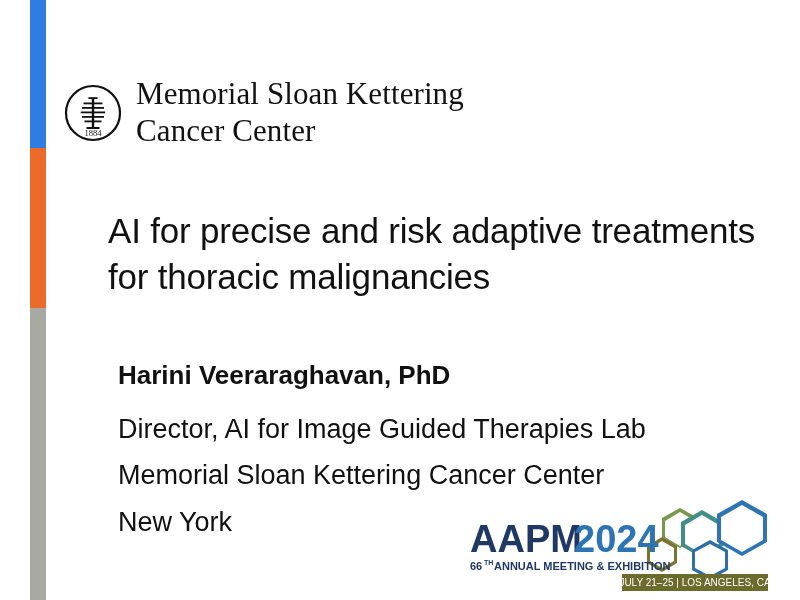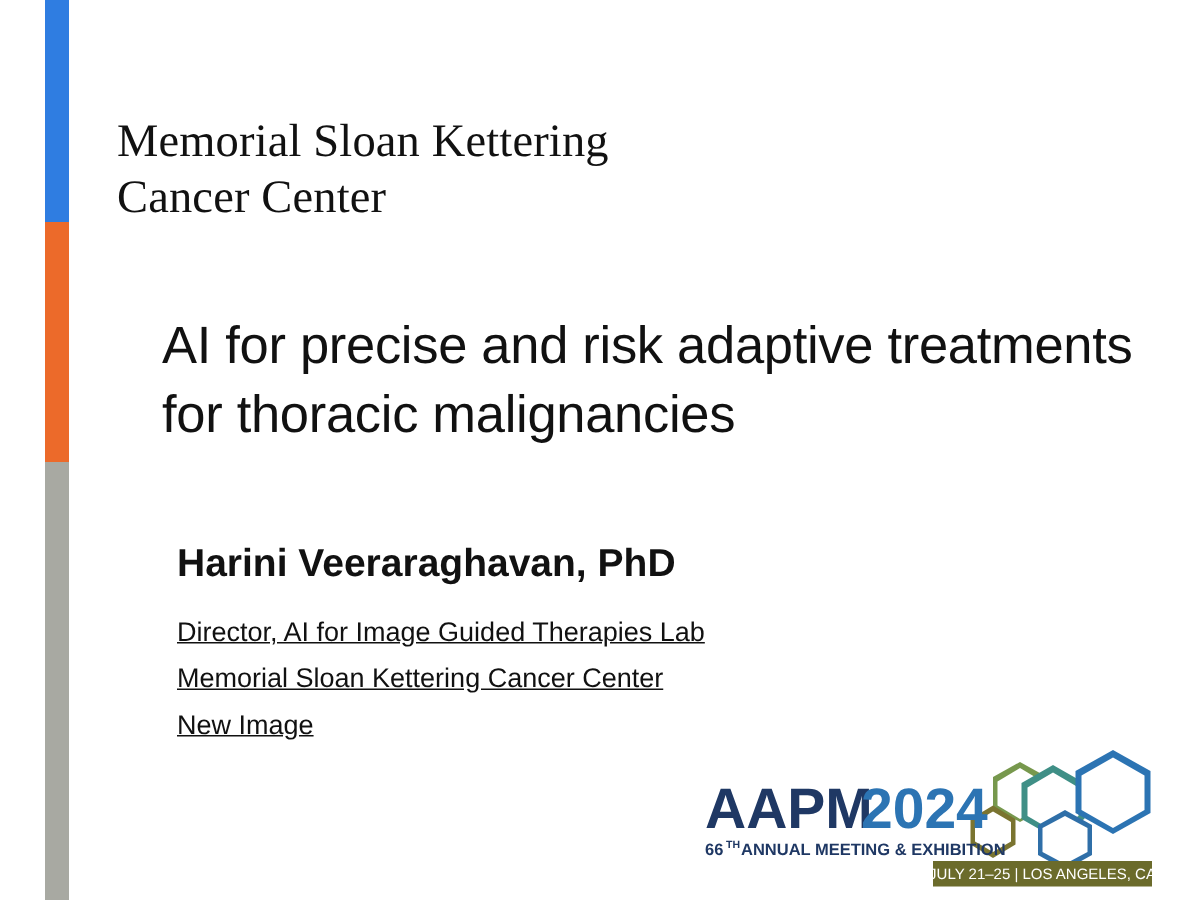--- a/index.html
+++ b/index.html
@@ -80,24 +80,23 @@
     left: 118px;
     top: 360px;
     font-size: 26px;
     font-weight: bold;
     color: #111111;
   }
   .author-lines {
     position: absolute;
     left: 118px;
     top: 406px;
-    font-size: 18px;
+    font-size: 27px;
     color: #111111;
     line-height: 1.72;
-    text-decoration: underline;
   }
   .author-lines div { white-space: nowrap; }
 
   
   .aapm {
     position: absolute;
     right: 24px;
     bottom: 6px;
     width: 310px;
     height: 94px;
@@ -109,31 +108,49 @@
 
 <div class="slide">
 
   <div class="side-bar">
     <div class="side-seg side-seg-blue" style="background:#2f7de1"></div>
     <div class="side-seg side-seg-orange" style="background:#ec6a2a"></div>
     <div class="side-seg side-seg-gray" style="background:#a8a9a2"></div>
   </div>
 
   <div class="logo-lockup">
+    <div class="logo-mark">
+      <svg width="58" height="58" viewBox="0 0 58 58" xmlns="http://www.w3.org/2000/svg">
+        <circle cx="29" cy="29" r="27" fill="#ffffff" stroke="#111111" stroke-width="2.2"></circle>
+
+        <rect x="27.8" y="14" width="2.4" height="30" fill="#111111"></rect>
+
+        <rect x="19.5" y="18.5" width="19" height="1.8" fill="#111111"></rect>
+        <rect x="18.0" y="23.0" width="22" height="1.8" fill="#111111"></rect>
+        <rect x="16.8" y="27.5" width="24.4" height="1.8" fill="#111111"></rect>
+        <rect x="18.0" y="32.0" width="22" height="1.8" fill="#111111"></rect>
+        <rect x="20.5" y="36.5" width="17" height="1.8" fill="#111111"></rect>
+
+        <rect x="24.5" y="13.2" width="9" height="1.8" fill="#111111"></rect>
+
+        <rect x="22.5" y="43.0" width="13" height="2" fill="#111111"></rect>
+        <text x="29" y="52.4" font-family="Liberation Serif, serif" font-size="8.6" text-anchor="middle" fill="#111111">1884</text>
+      </svg>
+    </div>
     <div class="logo-text">Memorial Sloan Kettering
 Cancer Center</div>
   </div>
 
   <div class="title">AI for precise and risk adaptive treatments for thoracic malignancies</div>
 
   <div class="author-name">Harini Veeraraghavan, PhD</div>
   <div class="author-lines">
     <div>Director, AI for Image Guided Therapies Lab</div>
     <div>Memorial Sloan Kettering Cancer Center</div>
-    <div>New Image</div>
+    <div>New York</div>
   </div>
 
   <div class="aapm">
     <svg width="310" height="94" viewBox="0 0 310 94" xmlns="http://www.w3.org/2000/svg">
 
       <g>
         <polygon points="196,18 214,8 232,18 232,38 214,48 196,38" fill="#6b8f3e" opacity="0.92"></polygon>
         <polygon points="199,21 214,12 229,21 229,37 214,46 199,37" fill="#ffffff"></polygon>
         <polygon points="181,46 196,37 211,46 211,63 196,72 181,63" fill="#7a7430"></polygon>
         <polygon points="184,48 196,41 208,48 208,61 196,68 184,61" fill="#ffffff"></polygon>

